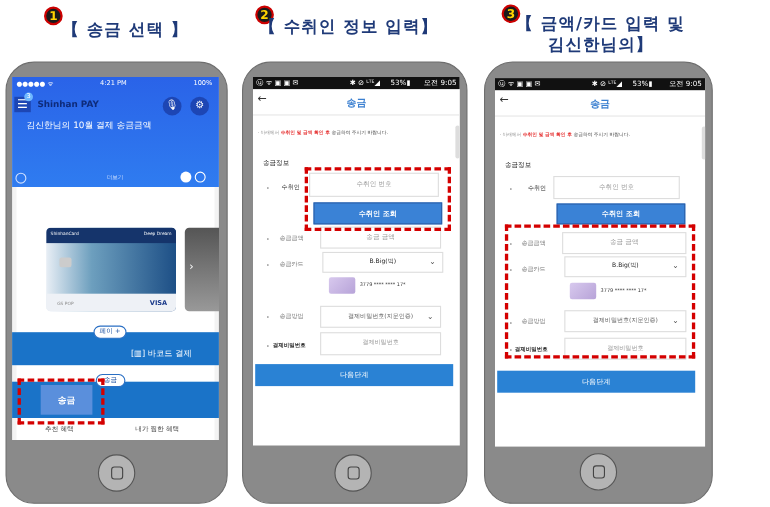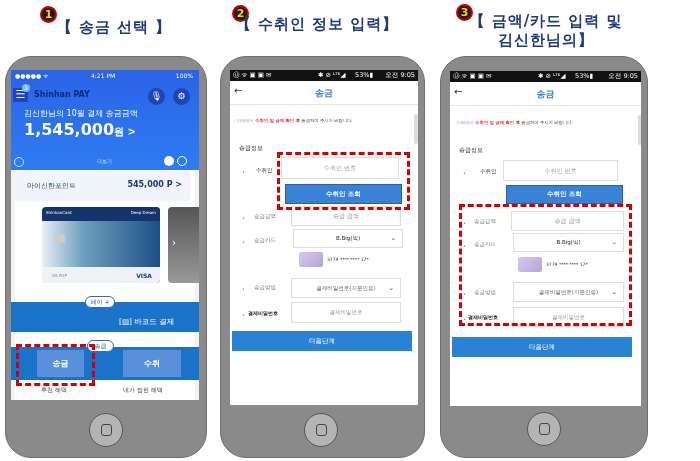--- a/index.html
+++ b/index.html
@@ -64,33 +64,26 @@
         <span style="position:absolute;left:4px">●●●●● ᯤ</span>
         <span style="position:absolute;left:80px">4:21 PM</span>
         <span style="position:absolute;right:6px">100%</span>
       </div>
       <div class="menu-ico">☰</div>
       <div class="badge">3</div>
       <div class="txtw" style="left:23px;top:20px;font-size:8px;font-weight:bold;color:#0e2b7a">Shinhan PAY</div>
       <div class="circ" style="left:137px;top:18px">🎙</div>
       <div class="circ" style="left:162px;top:18px">⚙</div>
       <div class="txtw" style="left:13px;top:38px;font-size:8px">김신한님의 10월 결제 송금금액</div>
-      <div class="txtw" style="left:13px;top:50px;font-size:16px;font-weight:bold">
-        <span>1,545,000</span><span style="font-size:10px">원 &gt;</span>
-      </div>
       <div style="position:absolute;left:3px;top:87px;width:10px;height:10px;border:1px solid #cfe0ff;border-radius:50%"></div>
       <div style="position:absolute;left:86px;top:88px;font-size:5px;color:#cfe0ff">더보기</div>
       <div style="position:absolute;left:153px;top:86px;width:10px;height:10px;border-radius:50%;background:#fff"></div>
       <div style="position:absolute;left:166px;top:86px;width:10px;height:10px;border-radius:50%;border:1px solid #fff"></div>
     </div>
     <div style="position:absolute;left:4px;top:100px;width:180px;height:230px;background:#fff"></div>
-    <div class="point-card">
-      <span style="position:absolute;left:12px;top:10px;font-size:7px;color:#1f3a78">마이신한포인트</span>
-      <span style="position:absolute;right:8px;top:9px;font-size:8px;font-weight:bold;color:#1f3a78">545,000 P &gt;</span>
-    </div>
     <div class="card" style="left:31px;top:137px;width:118px;height:76px;background:linear-gradient(90deg,#e8eef5 0%,#6d9fbe 35%,#1d4f86 100%)">
       <div style="position:absolute;left:0;top:0;width:100%;height:14px;background:#15346b"></div>
       <span style="position:absolute;left:4px;top:3px;font-size:4px;color:#fff">ShinhanCard</span>
       <span style="position:absolute;right:4px;top:3px;font-size:4px;color:#fff">Deep Dream</span>
       <div style="position:absolute;left:12px;top:27px;width:11px;height:9px;background:#ccc;border-radius:2px"></div>
       <div style="position:absolute;left:0;bottom:0;width:100%;height:16px;background:#eef1f6"></div>
       <span style="position:absolute;left:10px;bottom:5px;font-size:4px;color:#888">GS POP</span>
       <span style="position:absolute;right:8px;bottom:4px;font-size:6px;font-weight:bold;color:#1a3a8a">VISA</span>
     </div>
     <div class="card" style="left:157px;top:137px;width:40px;height:76px;background:linear-gradient(180deg,#555 0%,#999 100%)">
@@ -100,21 +93,20 @@
     <div class="pill" style="left:74px;top:226px;width:30px;height:12px;line-height:10px">페이 +</div>
     <div style="position:absolute;left:20px;top:261px;color:#fff;font-size:7.5px">
       <span>꧁</span> <span>QR 결제</span>
     </div>
     <div style="position:absolute;left:108px;top:247px;color:#fff;font-size:7.5px">
       <span>[▥]</span> <span>바코드 결제</span>
     </div>
     <div class="blue-bar" style="left:0;top:277px;width:188px;height:33px"></div>
     <div class="pill" style="left:76px;top:270px;width:27px;height:12px;line-height:10px">송금</div>
     <div class="p1-btn" style="left:26px;top:280px;width:47px;height:27px;line-height:27px">송금</div>
-    <div class="p1-btn" style="left:112px;top:280px;width:58px;height:27px;line-height:27px">수취</div>
     <div style="position:absolute;left:30px;top:316px;font-size:6px;color:#444">추천 혜택</div>
     <div style="position:absolute;left:112px;top:316px;font-size:6px;color:#444">내가 찜한 혜택</div>
   </div>
   <div class="home" style="left:83px;top:356px">
       <div class="sq"></div>
     </div>
 </div>
 <div class="dashed" style="left:16px;top:344px;width:79px;height:42px"></div>
 
 <div class="phone" style="left:220px;top:56px;width:205px;height:402px">

